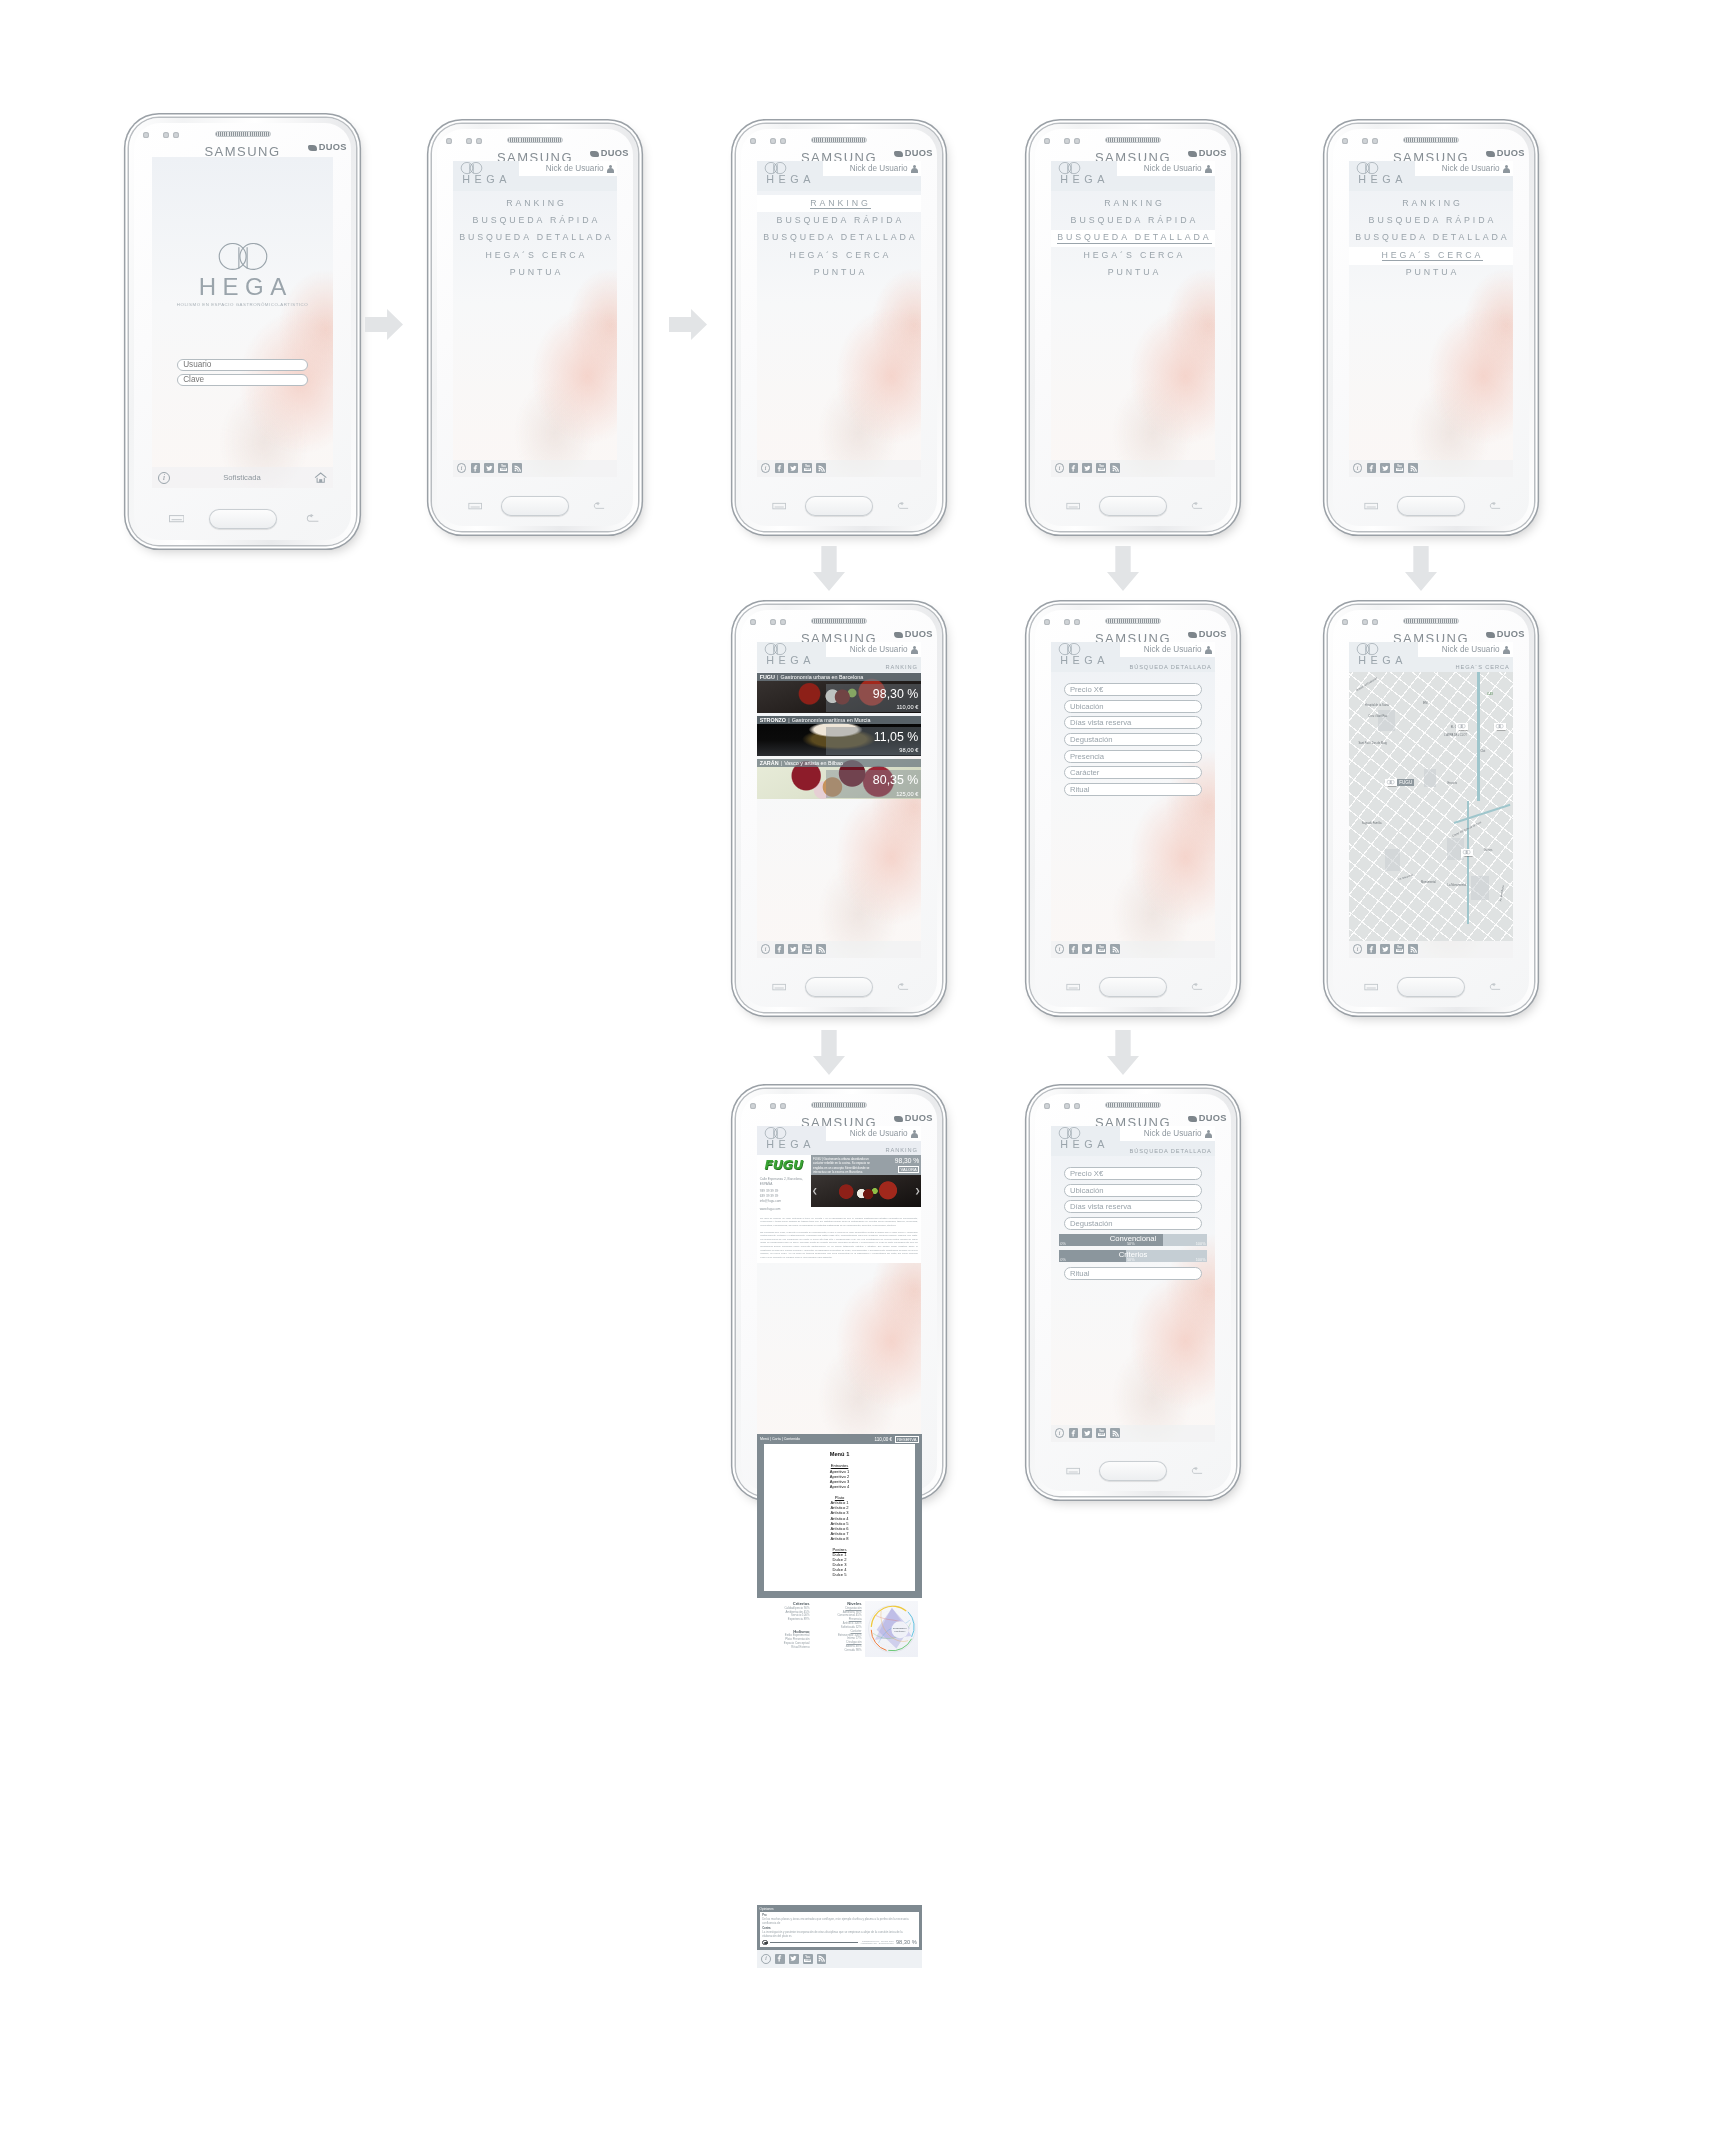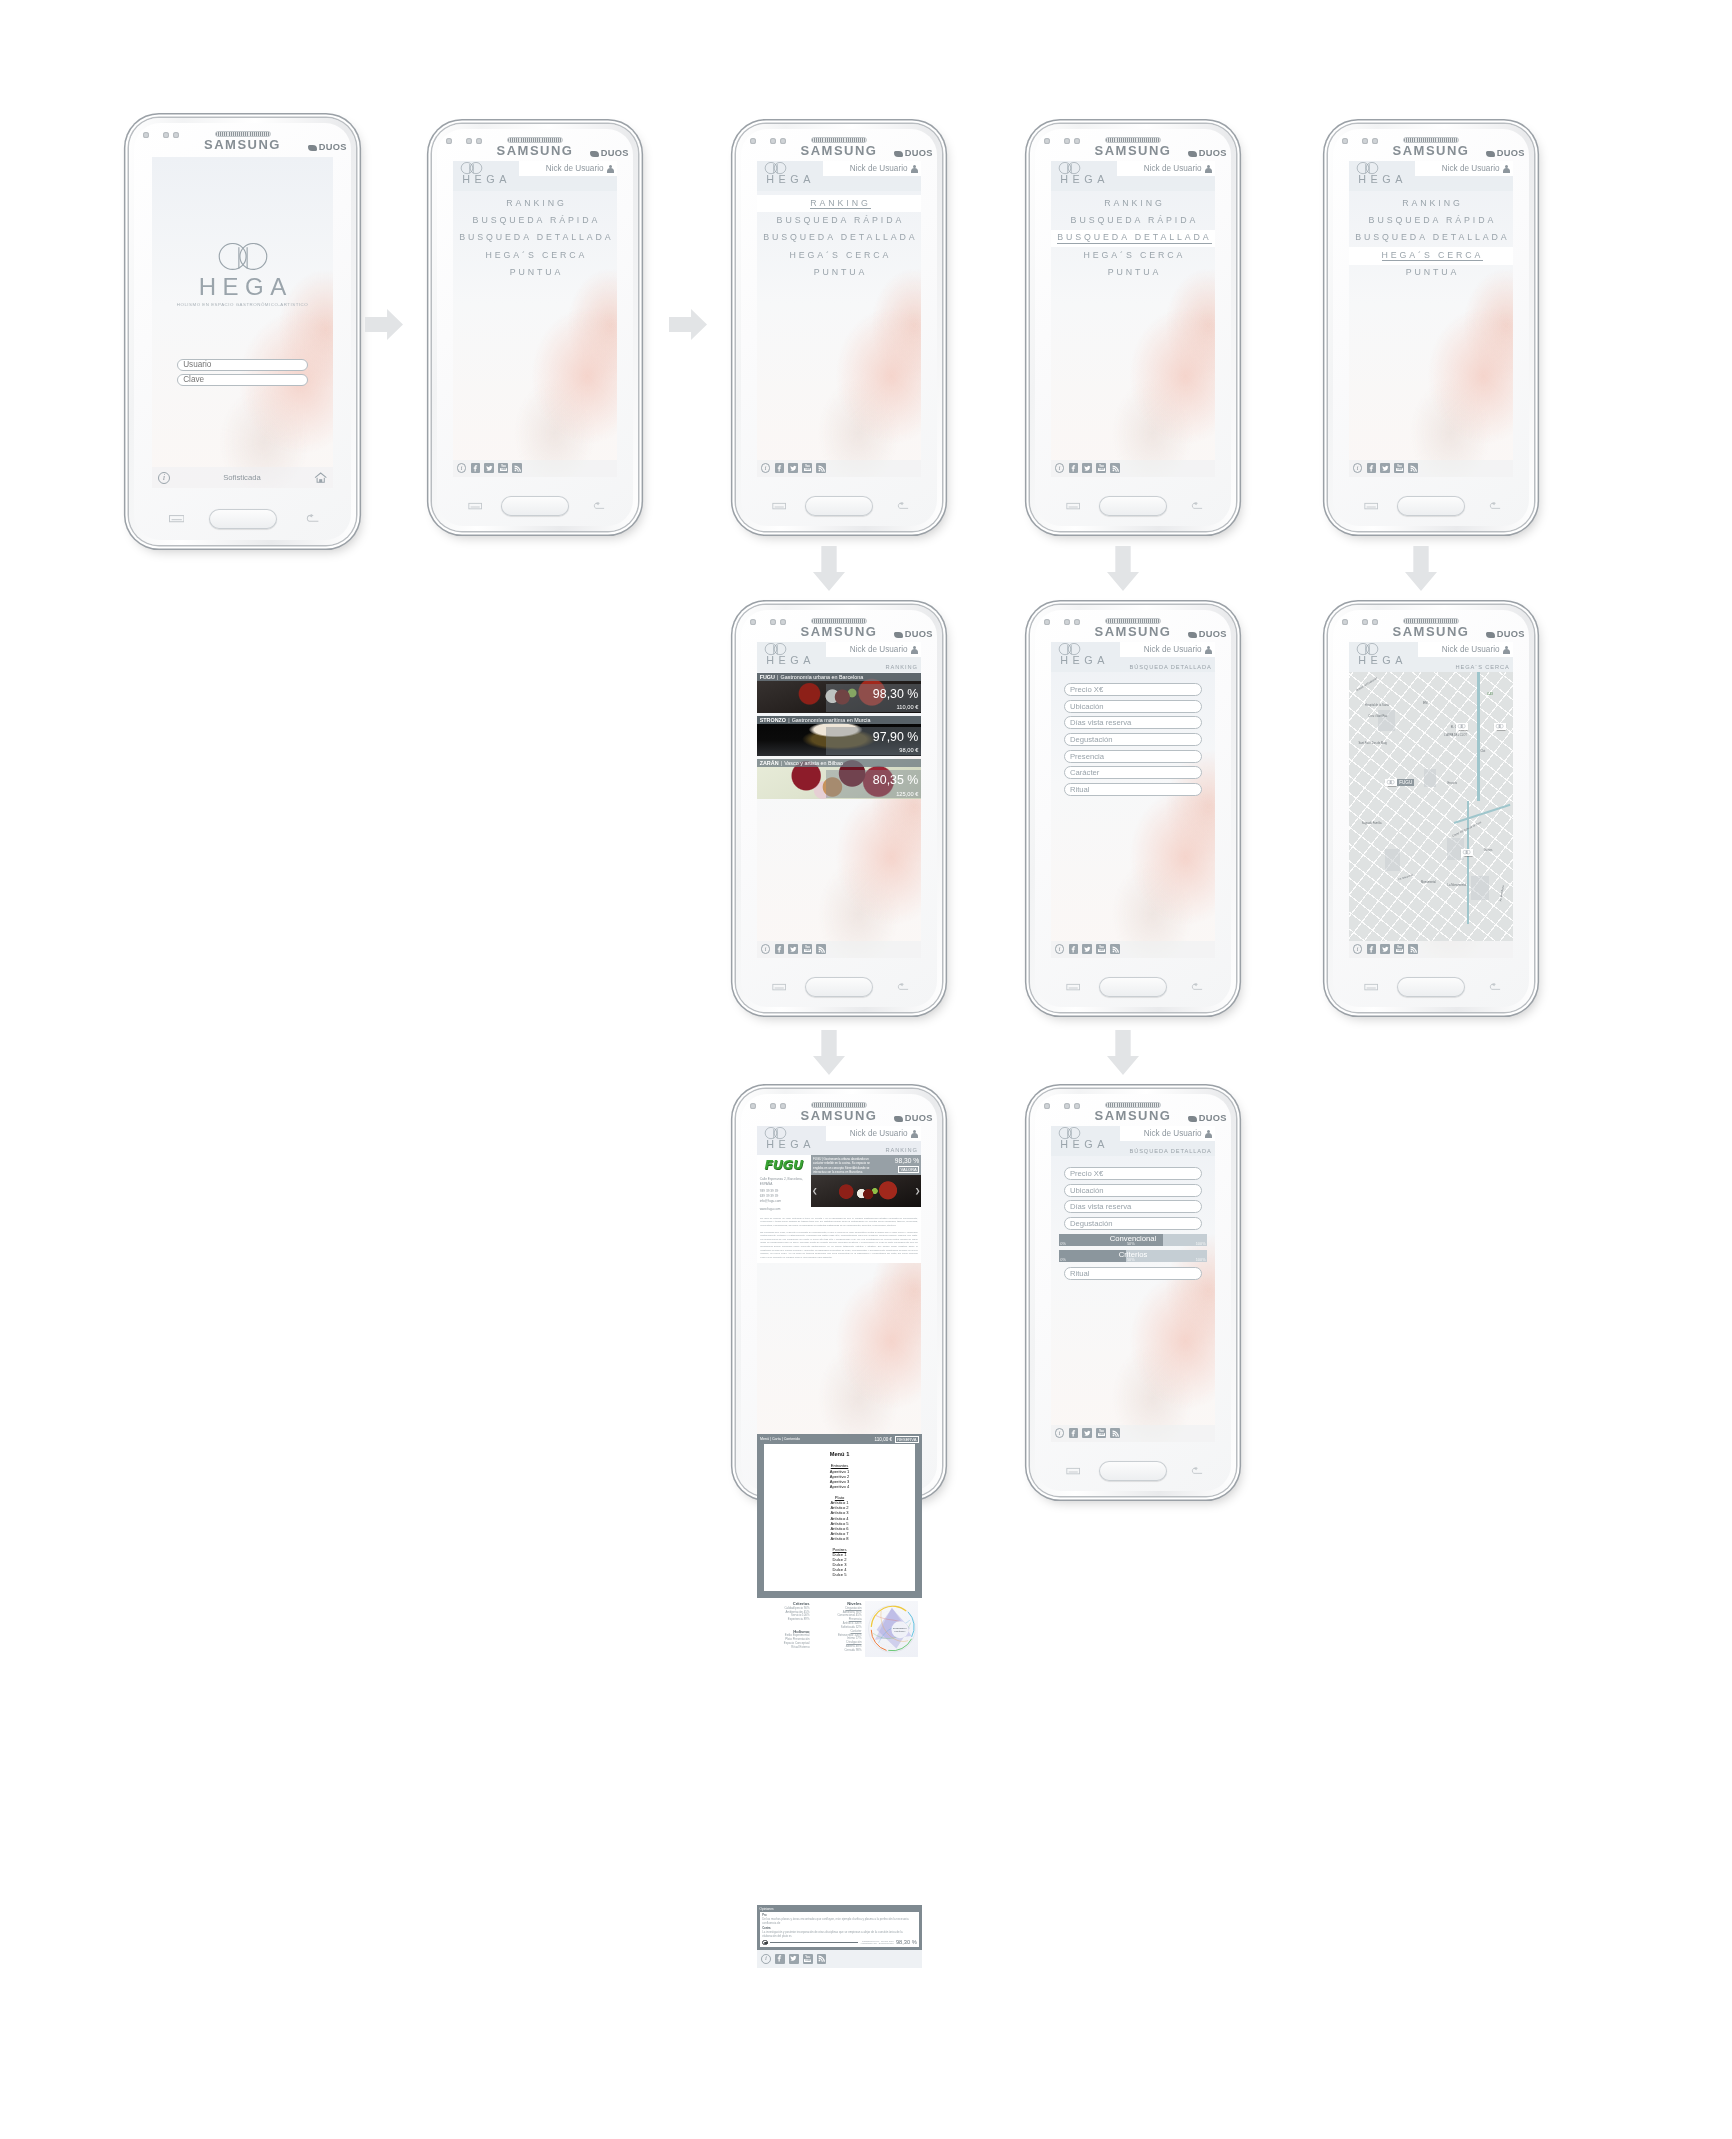--- a/index.html
+++ b/index.html
@@ -28,22 +28,22 @@
   .phone .speaker{
     position:absolute; left:50%; transform:translateX(-50%);
     top:13.4px; width:56px; height:5.7px; border-radius:3.1px;
     background:repeating-linear-gradient(90deg,#8d9499 0 1px,#e7e9ea 1px 2.1px);
     border:0.5px solid #c3c8cb;
   }
   .phone .cam{ position:absolute; top:14px; width:5.7px; height:5.7px; border-radius:50%;
     background:#cfd3d6; box-shadow:inset 0 0 0 1px #b6bbbf; }
   .phone .cam.c1{ left:14.4px; } .phone .cam.c2{ left:34px; } .phone .cam.c3{ left:44px; }
   .phone .brand{
-    position:absolute; top:19px; left:0; right:0; text-align:center;
-    font-size:13px; font-weight:bold; letter-spacing:1.5px; color:#868e94;
+    position:absolute; top:26px; left:0; right:0; text-align:center;
+    font-size:13px; font-weight:normal; letter-spacing:1.5px; color:#868e94;
     font-family:"Liberation Sans", sans-serif;
   }
   .phone .duos{
     position:absolute; top:24px; right:9.3px; font-size:9.3px; font-weight:bold;
     letter-spacing:0.3px; color:#7d858b;
   }
   .phone .duos:before{
     content:""; display:inline-block; width:8.8px; height:5.7px; margin-right:2.1px;
     background:#7d858b; border-radius:1.5px 4.1px 1.5px 4.1px; vertical-align:-0.5px;
   }
@@ -643,21 +643,21 @@
         <div class="score">98,30 %</div>
         <div class="price">110,00 €</div>
       </div>
       <div class="rcard">
         <div class="cap">
           <b>STRONZO</b>
           <i>|</i>
           <span>Gastronomía  marítima en Murcia</span>
         </div>
         <div class="ph food2"></div>
-        <div class="score">97,90 %</div>
+        <div class="score">11,05 %</div>
         <div class="price">98,00 €</div>
       </div>
       <div class="rcard">
         <div class="cap">
           <b>ZARÁN</b>
           <i>|</i>
           <span>Vasco y artista en Bilbao</span>
         </div>
         <div class="ph food3"></div>
         <div class="score">80,35 %</div>

